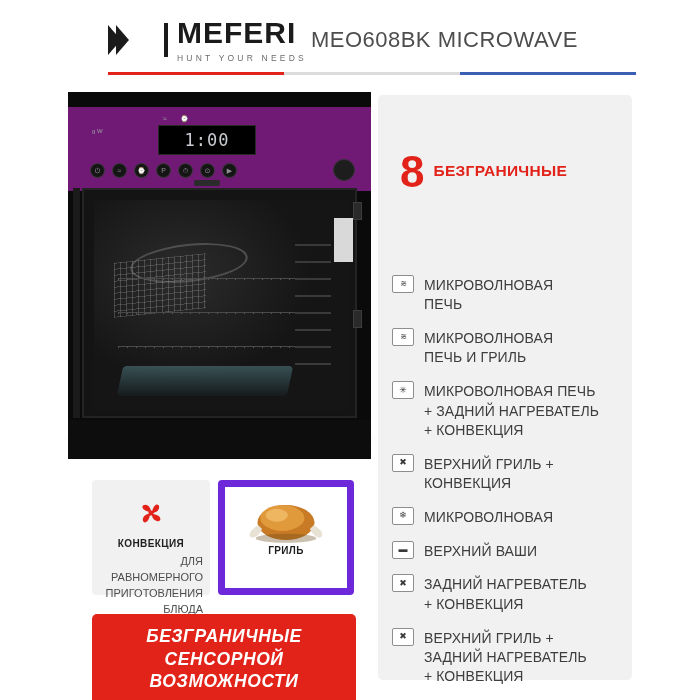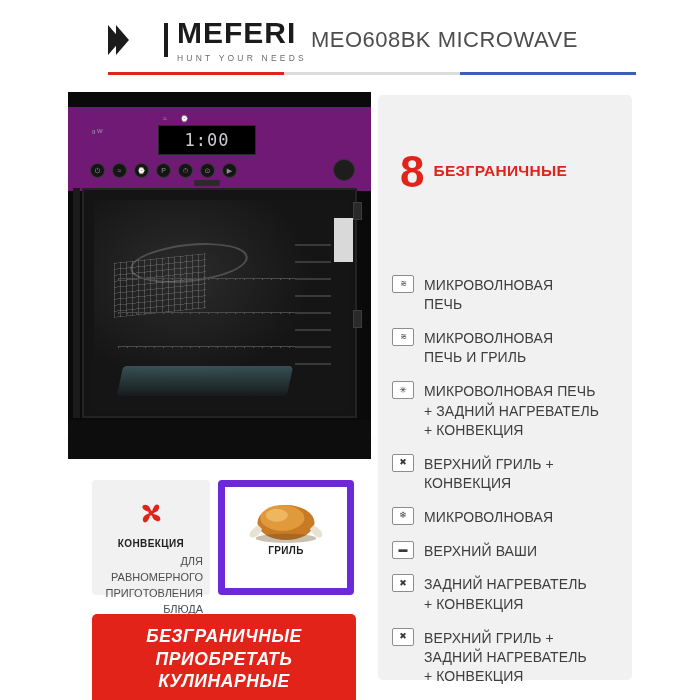--- a/index.html
+++ b/index.html
@@ -371,17 +371,17 @@
       <ellipse cx="40" cy="25" rx="12" ry="7" fill="#efb662"></ellipse>
       <path d="M20 36 C12 40 8 46 12 49 C16 51 22 45 24 40 Z" fill="#e8e2d4"></path>
       <path d="M80 36 C88 40 92 46 88 49 C84 51 78 45 76 40 Z" fill="#e8e2d4"></path>
       <ellipse cx="50" cy="50" rx="33" ry="5" fill="#6a4b1e" opacity="0.35"></ellipse>
     </svg>
     <div class="grill-title">ГРИЛЬ</div>
   </div>
 
   <div class="banner">
     <span>БЕЗГРАНИЧНЫЕ</span>
-    <span>ПРИОБРЕТАТЬ</span>
-    <span>КУЛИНАРНЫЕ</span>
+    <span>СЕНСОРНОЙ</span>
+    <span>ВОЗМОЖНОСТИ</span>
   </div>
 
 </div>
 
 </body></html>

